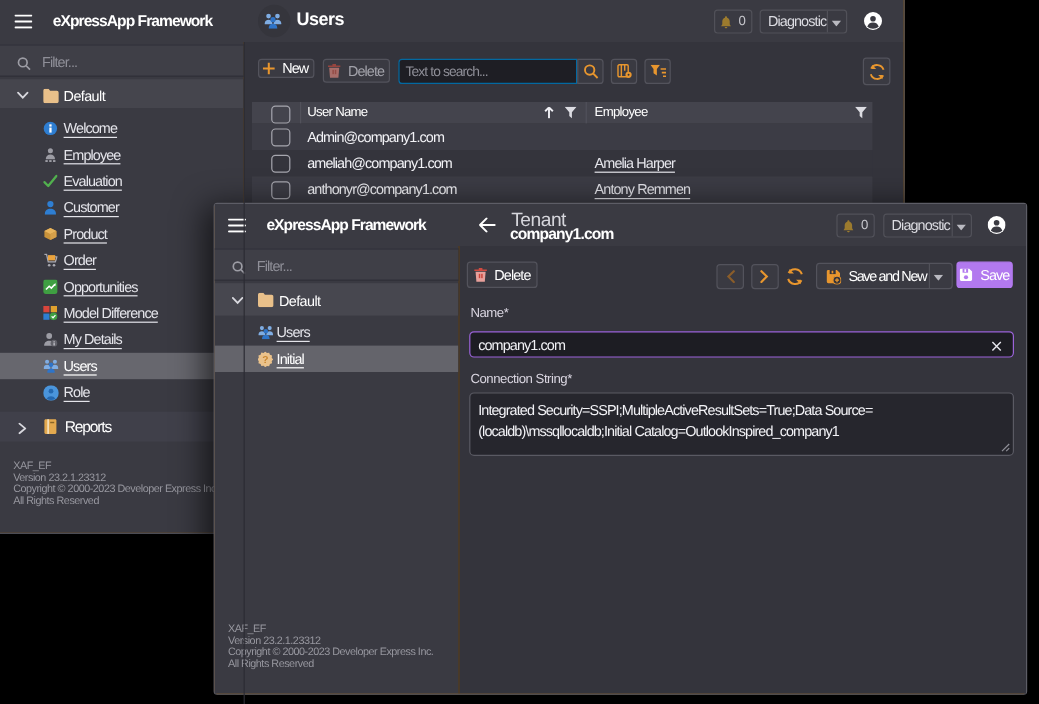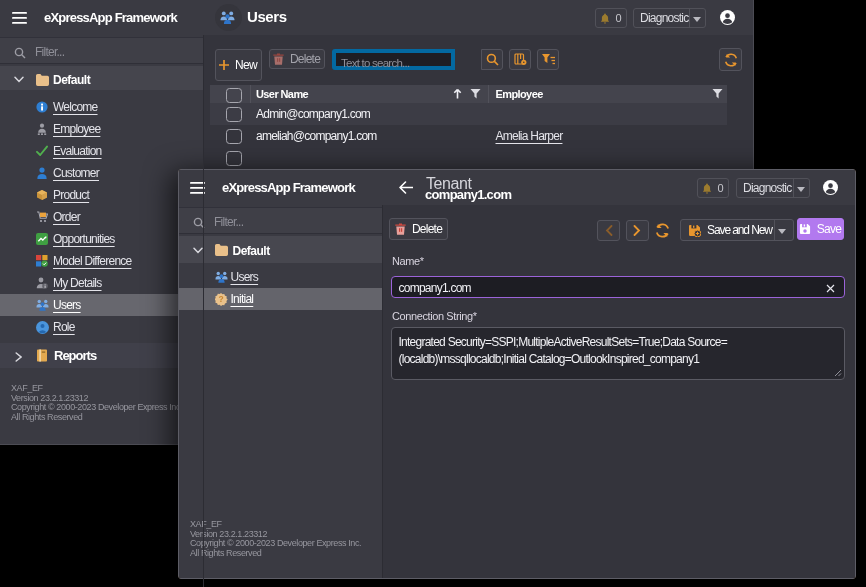--- a/index.html
+++ b/index.html
@@ -8,21 +8,21 @@
 .abs{position:absolute}
 .hdr{position:absolute;left:0;top:0;right:0;height:35px;background:#3a3a42}
 .title{position:absolute;font-weight:bold;font-size:13px;letter-spacing:-.8px;color:#fff;top:10px}
 .side{position:absolute;left:0;top:35px;width:203px;bottom:0;background:#3a3a42}
 .main{position:absolute;left:203px;top:35px;right:0;bottom:0;background:#34343c}
 .vdiv{position:absolute;top:35px;bottom:0;width:1px;background:#2c2c33;z-index:5}
 .filter{position:absolute;left:0;top:2px;right:0;height:27px;background:#3f3f47;border-top:1px solid #31313a;border-bottom:1px solid #2f2f37}
 .ph{color:#8f8f98;font-size:12px;letter-spacing:-.75px}
 .row{position:absolute;left:0;right:0}
 .lnk{font-size:12px;letter-spacing:-.75px;color:#e4e4ea;text-decoration:underline;text-underline-offset:2.5px;text-decoration-thickness:1px}
-.bold{font-weight:bold}
+.bold{font-weight:normal}
 .btn{position:absolute;border:1px solid #53535c;border-radius:3px;background:#3a3a42;color:#fff;font-size:12px;letter-spacing:-.75px;display:flex;align-items:center;justify-content:center}
 .ftr{position:absolute;left:11px;font-size:9px;letter-spacing:-.4px;color:#97979f;line-height:9.7px;white-space:nowrap}
 .ico{position:absolute}
 svg{display:block}
 .chip{position:absolute;border:1px solid #515159;border-radius:3px;display:flex;align-items:center;justify-content:center}
 .cb{position:absolute;width:15.5px;height:15.5px;border:1.5px solid #a6a6ae;border-radius:3.5px}
 </style></head>
 <body>
 
 <div class="win" id="bw">
@@ -198,34 +198,34 @@
       <svg class="ico" style="left:36px;top:6px" width="12" height="13" viewBox="0 0 12 13">
           <path d="M1 1.5C1 .9 1.5.4 2.1.4H10c.6 0 1 .5 1 1.1v10c0 .6-.4 1.1-1 1.1H2.1c-.6 0-1.1-.5-1.1-1.1z" fill="#e3a94f"></path>
           <rect x="3.4" y=".4" width="1.4" height="12.2" fill="#f4e0bb"></rect>
           <rect x="5.8" y="2.5" width="3.4" height="1.2" fill="#8a6526"></rect>
         </svg>
       <div class="abs bold" style="left:54px;top:5px;font-size:13px;letter-spacing:-1px;color:#fff">Reports</div>
     </div>
     <div class="ftr" style="top:349px">XAF_EF<br>Version 23.2.1.23312<br>Copyright © 2000-2023 Developer Express Inc.<br>All Rights Reserved</div>
   </div>
   <div class="main">
-    <div class="btn" style="left:11.5px;top:14px;width:47px;height:32px">
+    <div class="btn" style="left:11.5px;top:14px;width:47px;height:16px">
       <svg width="10" height="10" viewBox="0 0 10 10" style="margin-right:6px">
           <path d="M5 0v10M0 5h10" stroke="#e8962e" stroke-width="1.7"></path>
         </svg>New
     </div>
     <div class="btn" style="left:65.5px;top:14px;width:56px;height:20px;color:#a2a2aa">
       <svg width="11" height="12" viewBox="0 0 11 12" style="margin-right:6px">
           <path d="M.3 1.5h10.4v1.3H.3zM4 1.5V.4h3v1.1z" fill="#96453f"></path>
           <path d="M1.3 3.4h8.4l-.7 8.4H2z" fill="#a86e6a"></path>
           <rect x="4" y="5.2" width="1.2" height="3.6" fill="#8d423c" fill-opacity=".8"></rect>
           <rect x="6" y="5.2" width="1.2" height="3.6" fill="#8d423c" fill-opacity=".8"></rect>
         </svg>Delete
     </div>
-    <div class="abs" style="left:129px;top:14px;width:123px;height:21px;background:#1e1e24;border:4px solid #0369a1;border-radius:3px 0 0 3px">
+    <div class="abs" style="left:129px;top:14px;width:149px;height:21px;background:#1e1e24;border:1px solid #0369a1;border-radius:3px 0 0 3px">
       <div class="ph abs" style="left:5px;top:4px;letter-spacing:-.75px;font-size:11.5px">Text to search...</div>
     </div>
     <div class="btn" style="left:278px;top:14px;width:22px;height:21px;border-radius:0 3px 3px 0">
       <svg width="13" height="13" viewBox="0 0 13 13">
           <circle cx="5.4" cy="5.4" r="3.9" fill="none" stroke="#e8962e" stroke-width="1.6"></circle>
           <line x1="8.4" y1="8.4" x2="12" y2="12" stroke="#e8962e" stroke-width="1.6"></line>
         </svg>
     </div>
     <div class="btn" style="left:306px;top:14px;width:22px;height:21px">
       <svg width="13" height="13" viewBox="0 0 13 13">
@@ -272,20 +272,24 @@
           <path d="M.5 0h10L6.6 4.6v4.9L4.4 7.6V4.6z" fill="#dcdce2"></path>
         </svg>
       <div class="abs" style="left:40px;top:0;bottom:0;width:1px;background:#52525b"></div>
     </div>
     <div class="abs" style="left:7px;top:68px;right:26px;height:22px;background:#3c3c45">
       <div class="abs" style="left:46px;top:4px;font-size:12px;letter-spacing:-.75px;color:#f2f2f6">Admin@company1.com</div>
     </div>
     <div class="abs" style="left:7px;top:90px;right:26px;height:22px;background:#34343c">
       <div class="abs" style="left:46px;top:4px;font-size:12px;letter-spacing:-.75px;color:#f2f2f6">ameliah@company1.com</div>
       <span class="lnk abs" style="left:285.5px;top:4px">Amelia Harper</span>
+    </div>
+    <div class="abs" style="left:7px;top:112px;right:26px;height:22px;background:#3c3c45">
+      <div class="abs" style="left:46px;top:4px;font-size:12px;letter-spacing:-.75px;color:#f2f2f6">anthonyr@company1.com</div>
+      <span class="lnk abs" style="left:285.5px;top:4px">Antony Remmen</span>
     </div>
     <div class="cb" style="left:23px;top:52.5px"></div>
     <div class="cb" style="left:23px;top:71.5px"></div>
     <div class="cb" style="left:23px;top:93.5px"></div>
     <div class="cb" style="left:23px;top:115.5px"></div>
   </div>
 </div>
   <div class="vdiv" style="left:203px"></div>
 
 <div class="win" id="fw">

